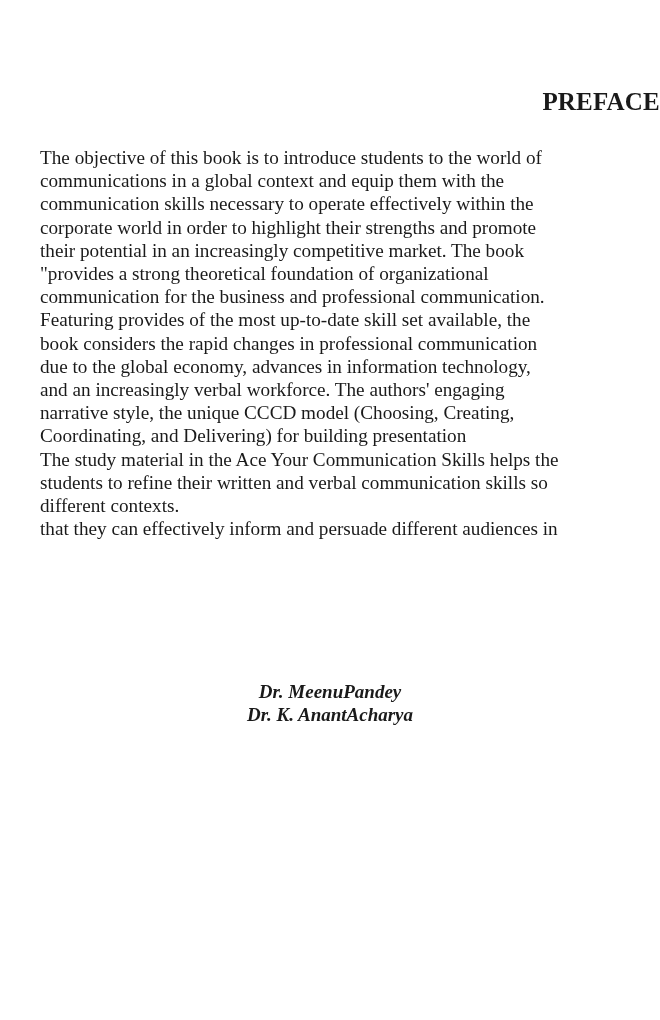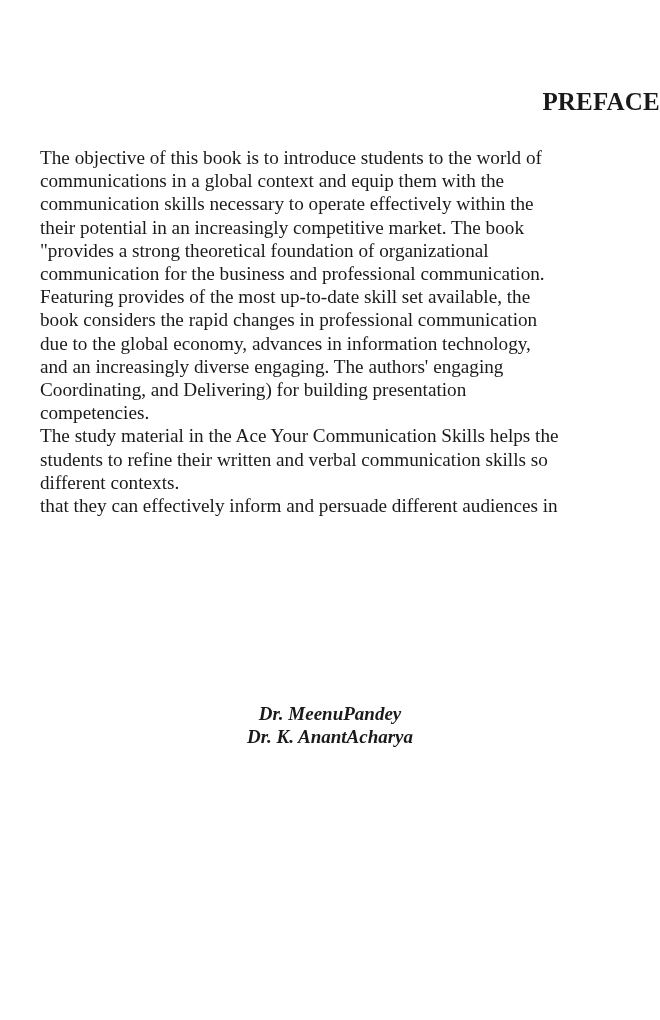--- a/index.html
+++ b/index.html
@@ -39,21 +39,21 @@
       width: 580px;
       font-size: 19.2px;
       line-height: 23.2px;
     }
     .body-text .line {
       display: block;
       white-space: nowrap;
     }
     .authors {
       position: absolute;
-      top: 702px;
+      top: 680px;
       left: 0;
       width: 660px;
       text-align: center;
       font-style: italic;
       font-weight: bold;
       font-size: 19px;
       line-height: 23px;
     }
     .authors .author {
       display: block;
@@ -62,29 +62,30 @@
 </head>
 <body>
 
 <div class="page">
   <div class="title">PREFACE</div>
 
   <div class="body-text">
     <span class="line">The objective of this book is to introduce students to the world of</span>
     <span class="line">communications in a global context and equip them with the</span>
     <span class="line">communication skills necessary to operate effectively within the</span>
+    <span class="line">corporate world in order to highlight their strengths and promote</span>
     <span class="line">their potential in an increasingly competitive market. The book</span>
     <span class="line">"provides a strong theoretical foundation of organizational</span>
     <span class="line">communication for the business and professional communication.</span>
     <span class="line">Featuring provides of the most up-to-date skill set available, the</span>
     <span class="line">book considers the rapid changes in professional communication</span>
     <span class="line">due to the global economy, advances in information technology,</span>
-    <span class="line">and an increasingly diverse engaging. The authors' engaging</span>
+    <span class="line">and an increasingly verbal workforce. The authors' engaging</span>
+    <span class="line">narrative style, the unique CCCD model (Choosing, Creating,</span>
     <span class="line">Coordinating, and Delivering) for building presentation</span>
-    <span class="line">competencies.</span>
     <span class="line">The study material in the Ace Your Communication Skills helps the</span>
     <span class="line">students to refine their written and verbal communication skills so</span>
     <span class="line">different contexts.</span>
     <span class="line">that they can effectively inform and persuade different audiences in</span>
   </div>
 
   <div class="authors">
     <span class="author">Dr. MeenuPandey</span>
     <span class="author">Dr. K. AnantAcharya</span>
   </div>

